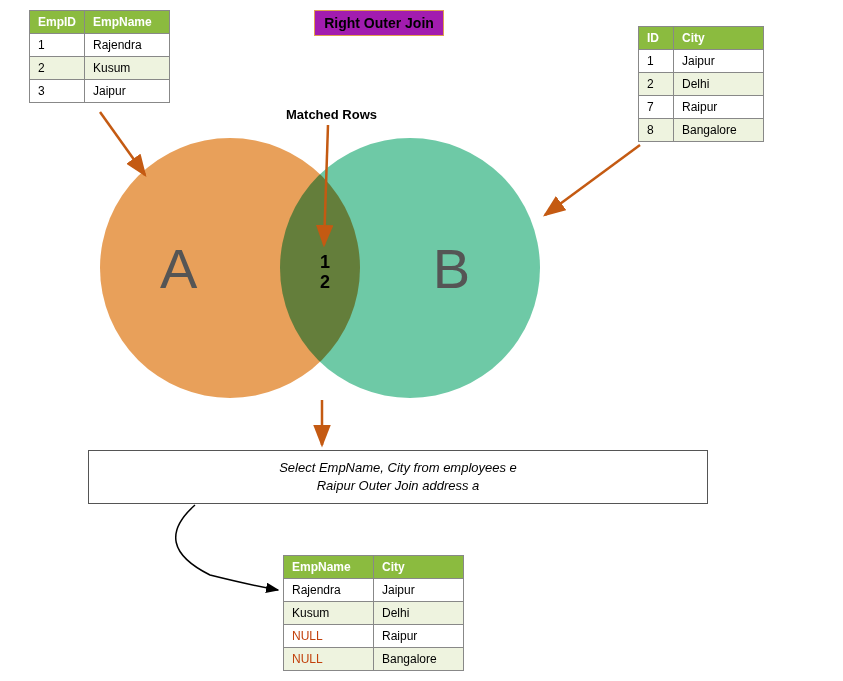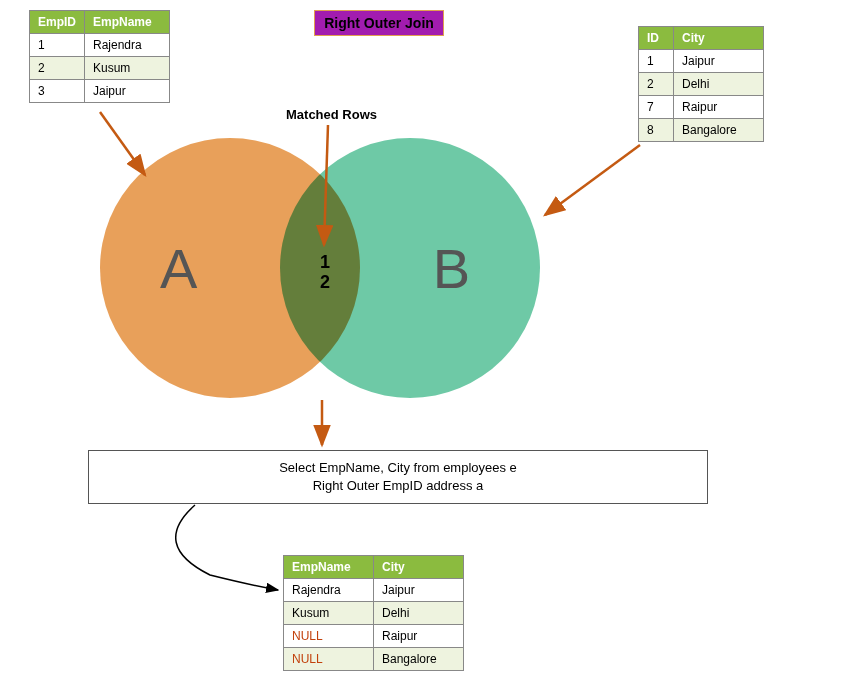--- a/index.html
+++ b/index.html
@@ -88,20 +88,21 @@
   .sql-box {
     position: absolute;
     left: 88px; top: 450px;
     width: 620px;
     border: 1px solid #555;
     padding: 8px;
     text-align: center;
     font-size: 13px;
     line-height: 1.4;
     background: #fff;
+    font-style: italic;
   }
   
   svg.arrows {
     position: absolute;
     left: 0; top: 0;
     width: 843px; height: 681px;
     pointer-events: none;
   }
 </style>
 </head>
@@ -167,21 +168,21 @@
     <span>B</span>
   </div>
   <div class="overlap-nums">
     <div>1</div>
     <div>2</div>
   </div>
 </div>
 
 <div class="sql-box">
   <div>Select EmpName, City from employees e</div>
-  <div>Right Outer EmpID address a</div>
+  <div>Raipur Outer Join address a</div>
 </div>
 
 <table id="table-result" class="tbl">
   <tbody>
       <tr>
     <th>EmpName</th>
     <th>City</th>
   </tr>
   <tr>
     <td>Rajendra</td>

